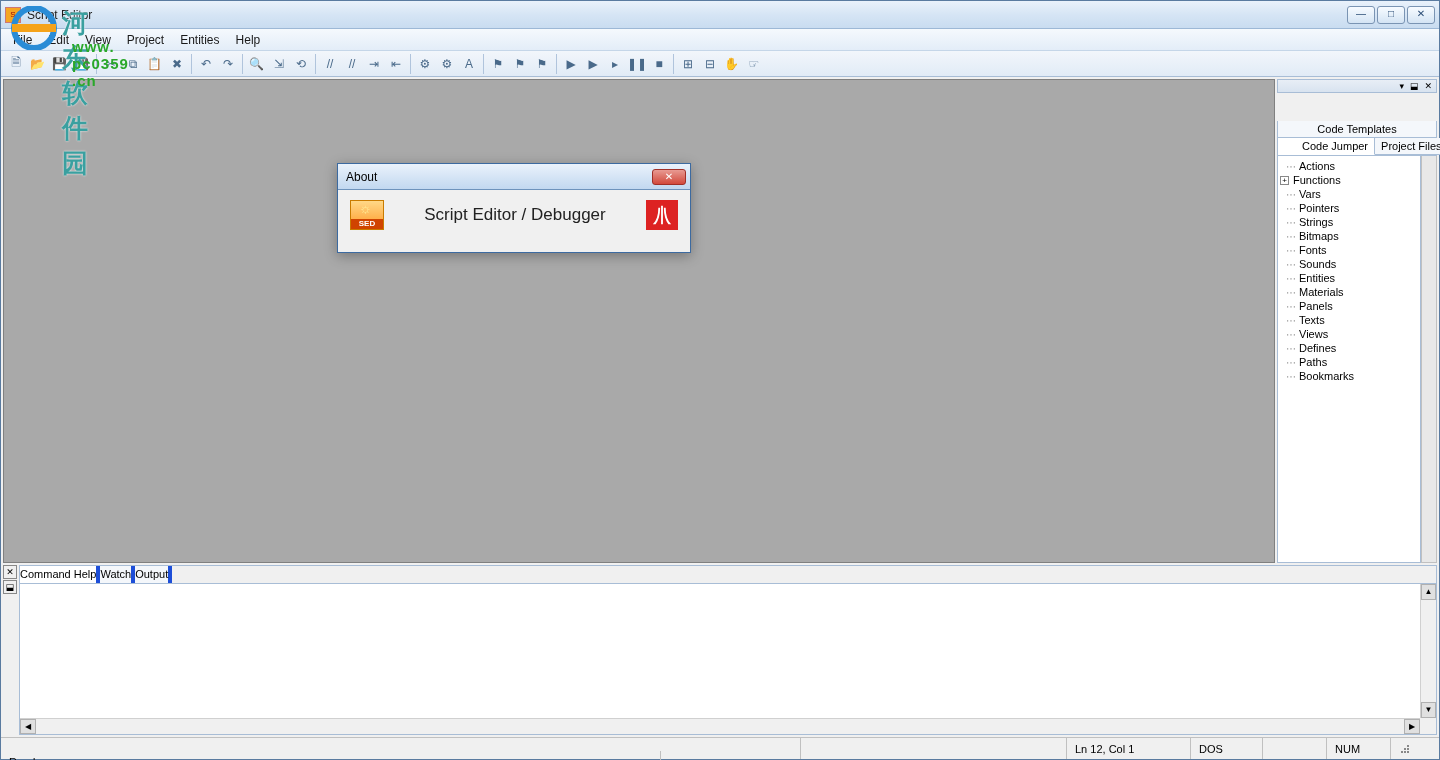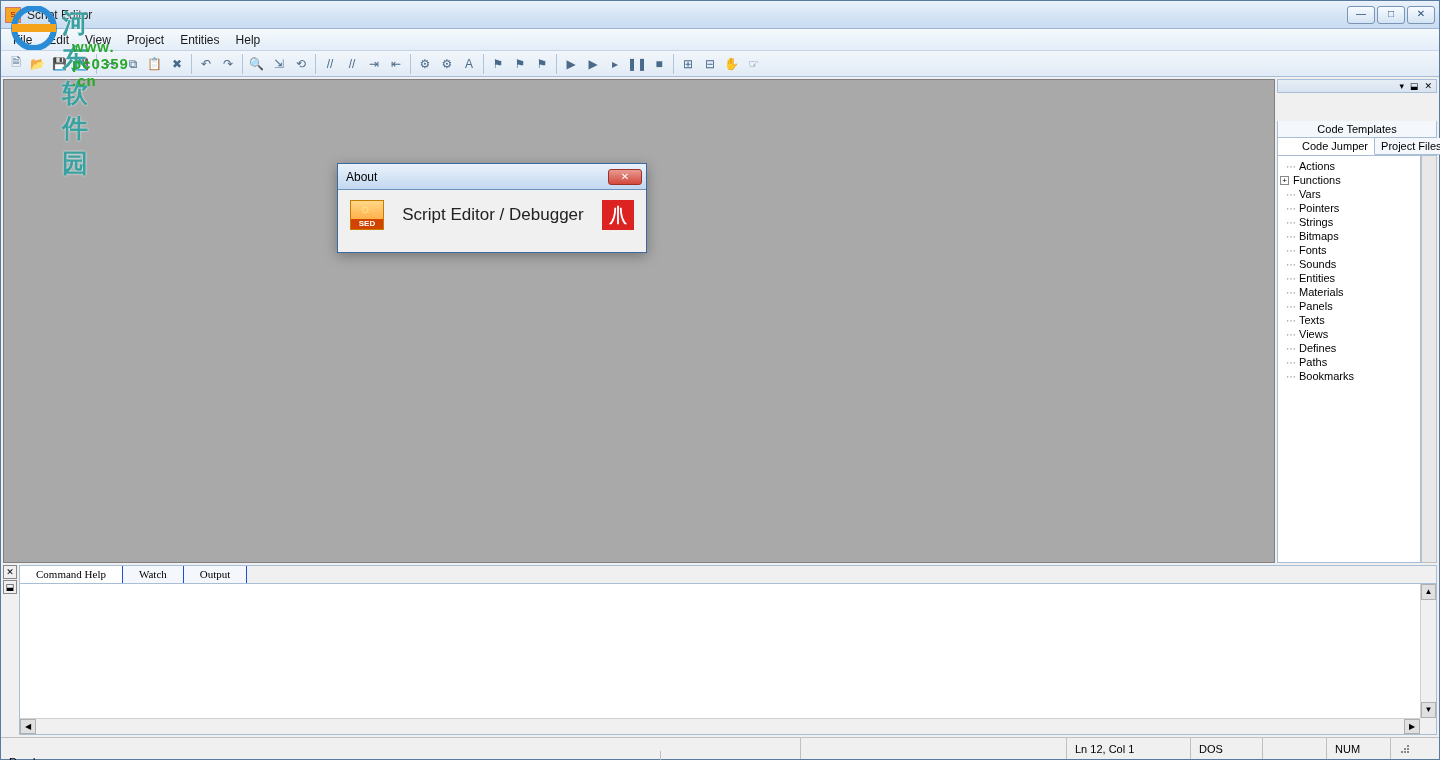--- a/index.html
+++ b/index.html
@@ -35,21 +35,21 @@
 .tree-item { display:flex; align-items:center; padding:1px 0; cursor:pointer; }
 .tree-item .dots { color:#888; font-size:10px; margin:0 4px 0 6px; letter-spacing:-1px; }
 .tree-item .exp { width:9px; height:9px; border:1px solid #888; font-size:8px; line-height:7px; text-align:center; margin-right:4px; background:#fff; }
 .side-scroll { width:16px; background:#e8e8e8; border:1px solid #c0c0c0; border-top:none; }
 
 .bottom-panel { height:170px; display:flex; margin:0 2px 2px 2px; }
 .bp-left { width:16px; display:flex; flex-direction:column; }
 .bp-left .pin { width:14px; height:14px; border:1px solid #888; font-size:9px; text-align:center; line-height:12px; background:#f0f0f0; cursor:pointer; margin-bottom:1px; }
 .bp-main { flex:1; display:flex; flex-direction:column; border:1px solid #a8bdd6; background:#fff; }
 .bp-tabs { height:18px; display:flex; background:#f0f0f0; border-bottom:1px solid #a8bdd6; font-size:11px; }
-.bp-tab { padding:2px 16px; border-right:1px solid #1d4ed8; background:#f4f7fb; cursor:pointer;font-family:Liberation Serif, serif; }
+.bp-tab { padding:2px 0; border-right:4px solid #1d4ed8; background:#f4f7fb; cursor:pointer; }
 .bp-tab.sel { background:#fff; }
 .bp-content { flex:1; background:#fff; position:relative; }
 .bp-scroll-v { position:absolute; right:0; top:0; bottom:16px; width:16px; background:#f0f0f0; border-left:1px solid #d0d0d0; }
 .bp-scroll-v .arr { height:16px; background:#e0e0e0; border:1px solid #b0b0b0; font-size:8px; text-align:center; line-height:14px; }
 .bp-scroll-h { position:absolute; bottom:0; left:0; right:16px; height:16px; background:#f0f0f0; border-top:1px solid #d0d0d0; display:flex; }
 .bp-scroll-h .arr { width:16px; background:#e0e0e0; border:1px solid #b0b0b0; font-size:8px; text-align:center; line-height:14px; }
 .bp-scroll-h .track { flex:1; }
 .bp-corner { position:absolute; right:0; bottom:0; width:16px; height:16px; background:#f0f0f0; }
 
 .statusbar { height:22px; background:#f0f0f0; border-top:1px solid #c0c0c0; display:flex; align-items:center; font-size:11px; }
@@ -58,21 +58,21 @@
 .sb-cell.spacer1 { flex: 0 0 140px; }
 .sb-cell.spacer2 { flex: 0 0 266px; }
 .sb-cell.pos { flex: 0 0 124px; }
 .sb-cell.enc { flex: 0 0 72px; }
 .sb-cell.ins { flex: 0 0 64px; }
 .sb-cell.num { flex: 0 0 64px; }
 .sb-grip { width:22px; display:flex; align-items:flex-end; justify-content:flex-end; padding:2px; }
 .sb-grip svg { width:12px; height:12px; }
 
 
-.about-dlg { position:absolute; left:337px; top:163px; width:310px; background:#f0f0f0; border:1px solid #3c6aa0; box-shadow:0 3px 12px rgba(0,0,0,.3); }
+.about-dlg { position:absolute; left:337px; top:163px; width:354px; background:#f0f0f0; border:1px solid #3c6aa0; box-shadow:0 3px 12px rgba(0,0,0,.3); }
 .about-title { height:26px; background:linear-gradient(#eaf2fb,#c2d8f0); border-bottom:1px solid #6e93bc; display:flex; align-items:center; padding:0 4px; font-size:12px; }
 .about-title .t { flex:1; padding-left:4px; }
 .about-close { width:34px; height:16px; background:linear-gradient(#e89a92,#d2493c); border:1px solid #a03028; border-radius:3px; color:#fff; font-size:10px; text-align:center; line-height:13px; cursor:pointer; }
 .about-body { padding:10px 12px 12px 12px; }
 .about-row1 { display:flex; align-items:center; justify-content:space-between; margin-bottom:10px; }
 .sed-logo { width:34px; height:30px; border:1px solid #c97b00; background:linear-gradient(#ffd887,#ff9a2a); position:relative; font-size:7px; color:#8a1a00; font-weight:bold; text-align:center; }
 .sed-logo::before { content:"☼"; position:absolute; top:-1px; left:8px; font-size:14px; color:#ffef9a; }
 .sed-logo .lbl { position:absolute; bottom:0; left:0; right:0; background:#d04400; color:#fff; font-size:8px; line-height:10px; }
 .about-center { font-size:17px; color:#222; }
 .atari-logo { width:32px; height:30px; background:#d22; display:flex; align-items:center; justify-content:center; }

